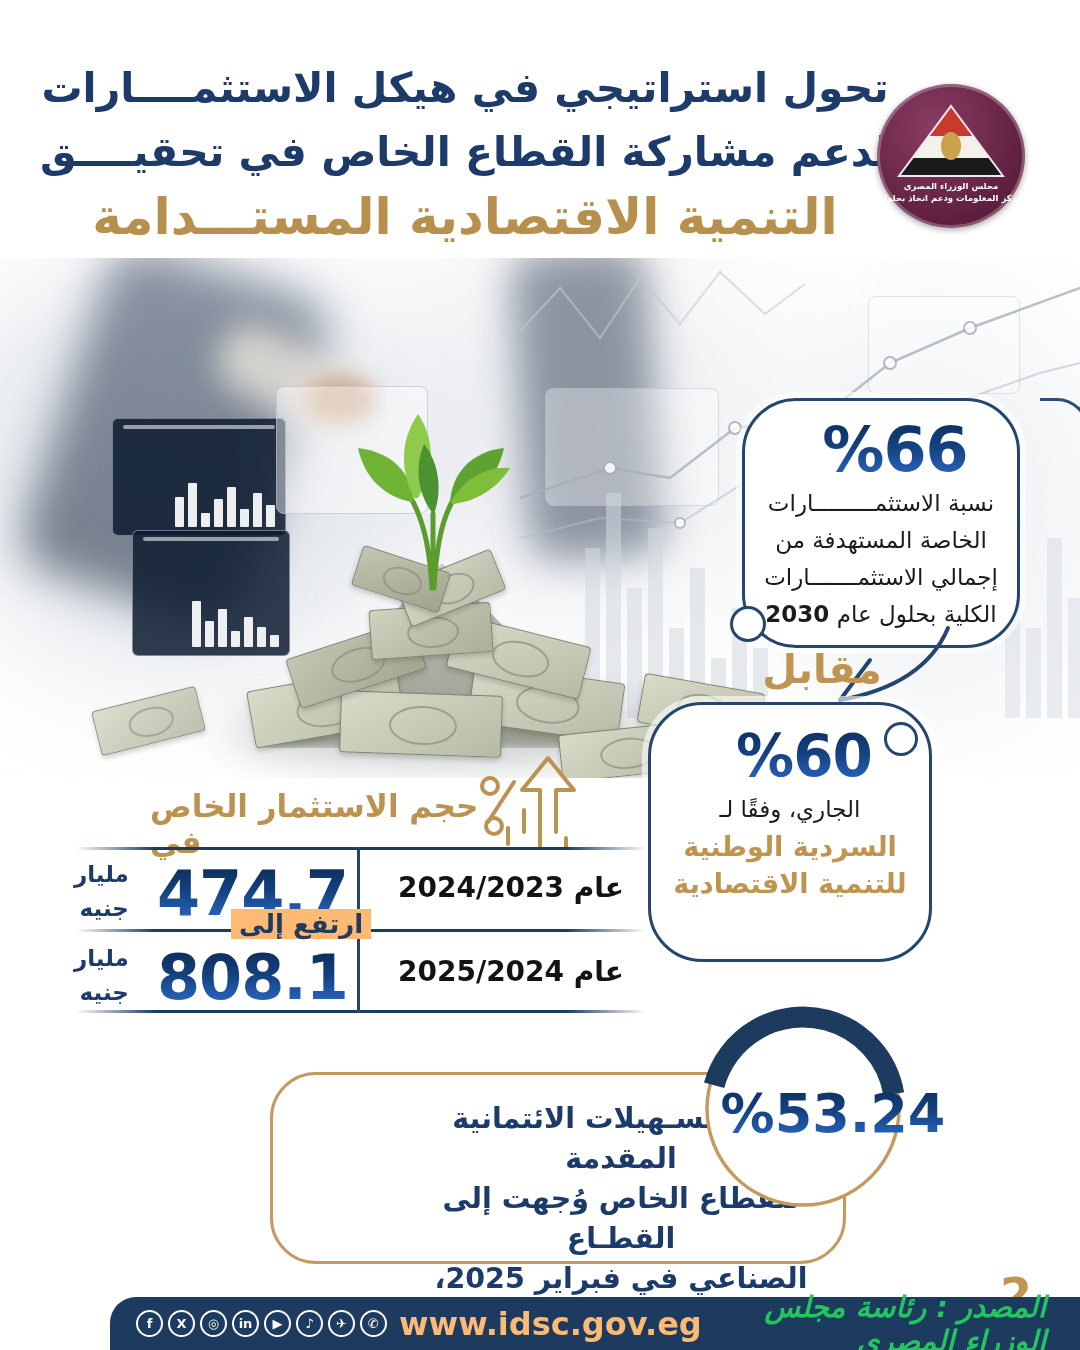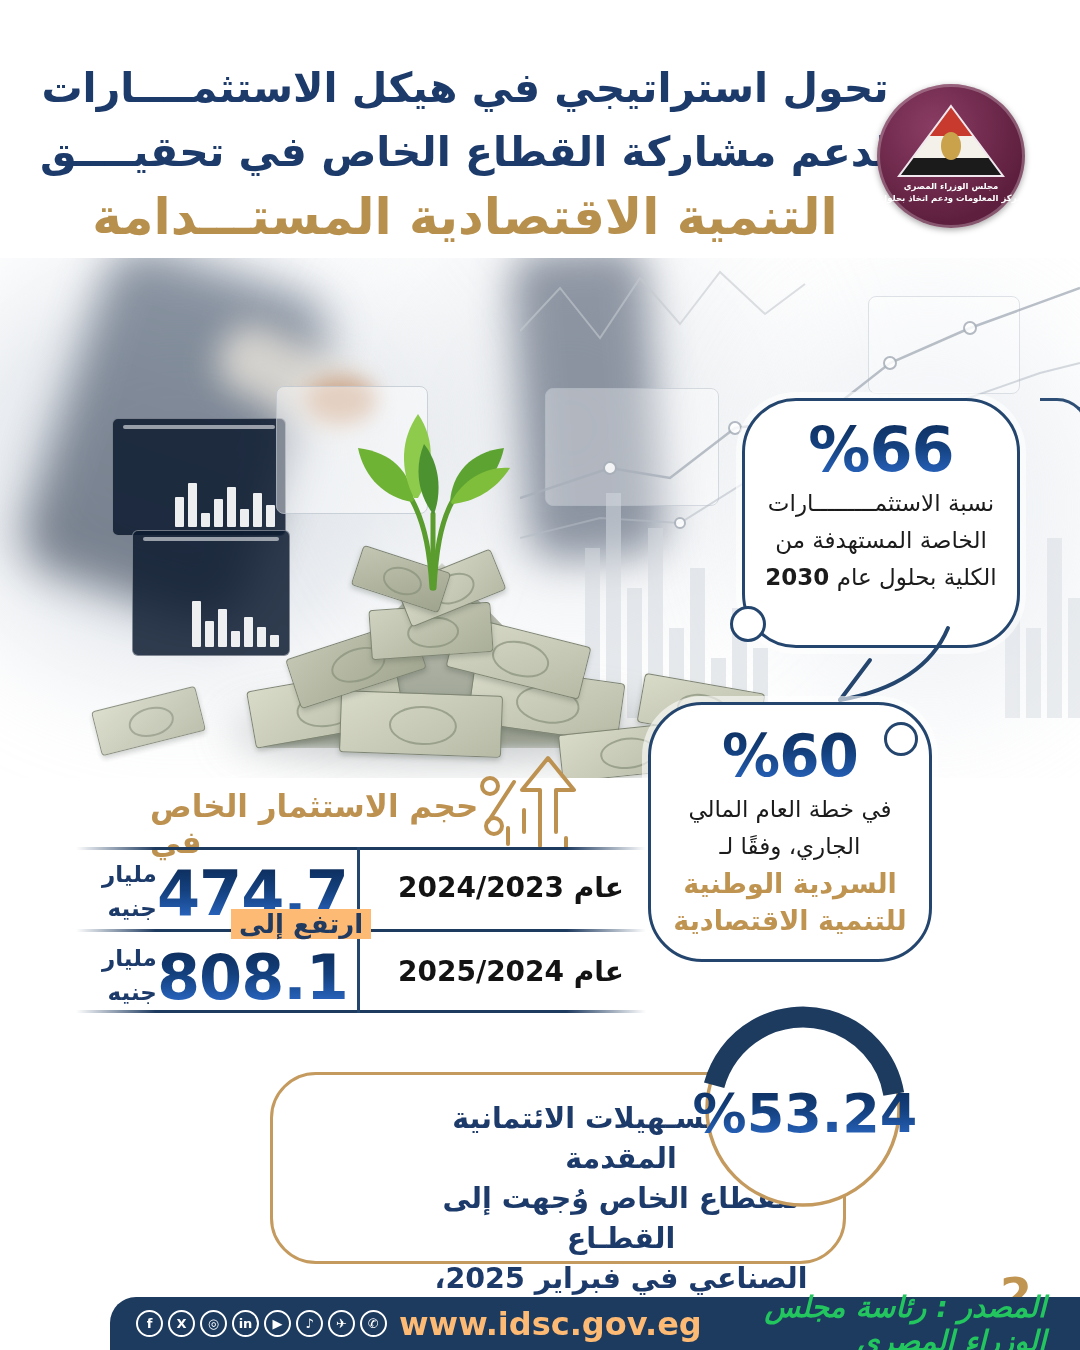--- a/index.html
+++ b/index.html
@@ -29,21 +29,21 @@
         border:1px solid #7e8572;border-radius:4px;box-shadow:0 3px 5px rgba(60,70,60,.25);}
   .bill::after{content:"";position:absolute;left:30%;top:20%;width:40%;height:58%;
         border:2px solid #87907a;border-radius:50%;opacity:.7;}
   .fbars{position:absolute;display:flex;align-items:flex-end;gap:6px;opacity:.55;}
   .fbars i{display:block;width:15px;background:#d4d9df;}
   
   .bubble{background:#fff;border:3px solid #24466e;border-radius:54px;text-align:center;
           box-shadow:0 0 0 6px rgba(255,255,255,.6);}
   .big-pct{font-weight:bold;font-size:62px;line-height:70px;letter-spacing:-1px;}
   .num-grad{background:linear-gradient(180deg,#0c2b57,#14417f 45%,#2e6ed0);
-            -webkit-background-clip:text;background-clip:text;color:transparent;}
+            -webkit-background-clip:text;background-clip:text;color:transparent;margin-left:28px;}
   .b-line{color:#1b1b1b;font-size:23px;line-height:37px;font-weight:500;}
   .b-gold{color:#bf9350;font-size:27px;line-height:37px;font-weight:bold;}
   .connector{position:absolute;background:#fff;border:3px solid #24466e;border-radius:50%;z-index:5;}
   .vs{color:#bf9350;font-weight:bold;font-size:40px;}
   .edge-decor{border-right:3px solid #24466e;border-top:3px solid #24466e;
               border-top-right-radius:32px;opacity:.95;}
   
   .inv-head{color:#bd9251;font-weight:bold;font-size:31px;text-align:left;}
   .rule{position:absolute;height:3px;
         background:linear-gradient(to right,rgba(29,58,95,0),#1d3a5f 14%,#1d3a5f 86%,rgba(29,58,95,0));}
@@ -197,32 +197,33 @@
         <path d="M103,96 C116,72 140,60 162,62 C148,84 126,96 104,98 Z" fill="#7fbe3b"></path>
         <path d="M85,108 C70,88 66,62 76,38 C92,58 94,86 86,108 Z" fill="#4c9230"></path>
       </g>
     </svg>
   </div>
 
   <div class="abs bubble" style="left:742px;top:398px;width:272px;height:244px;">
     <div class="big-pct num-grad" style="margin-top:14px;direction:ltr;">%66</div>
     <div class="b-line">نسبة الاستثمـــــــــارات</div>
     <div class="b-line">الخاصة المستهدفة من</div>
+    <div class="b-line">إجمالي الاستثمـــــــارات</div>
     <div class="b-line"><span>الكلية بحلول عام </span><b>2030</b></div>
   </div>
   <div class="connector" style="left:730px;top:606px;width:30px;height:30px;"></div>
   <svg class="abs" style="left:800px;top:622px;" width="160" height="90">
     <path d="M148,6 C132,44 96,68 40,78" fill="none" stroke="#24466e" stroke-width="4" stroke-linecap="round"></path>
     <path d="M40,78 L70,38" fill="none" stroke="#24466e" stroke-width="4" stroke-linecap="round"></path>
   </svg>
+  <div class="abs vs" style="left:752px;top:646px;width:140px;text-align:center;">مقابل</div>
   <div class="abs edge-decor" style="left:1040px;top:398px;width:46px;height:130px;"></div>
 
   <div class="abs bubble" style="left:648px;top:702px;width:278px;height:254px;">
     <div class="big-pct num-grad" style="margin-top:16px;font-size:58px;direction:ltr;">%60</div>
-    <div class="b-line">في خطة العام المالي</div>
     <div class="b-line">الجاري، وفقًا لـ</div>
     <div class="b-gold">السردية الوطنية</div>
     <div class="b-gold">للتنمية الاقتصادية</div>
   </div>
   <div class="connector" style="left:884px;top:722px;width:28px;height:28px;"></div>
 
   <div class="abs inv-head" style="left:150px;top:788px;width:352px;">حجم الاستثمار الخاص في</div>
   <svg class="abs" style="left:478px;top:748px;" width="100" height="102">
     <g fill="none" stroke="#bd9251" stroke-width="4" stroke-linejoin="round" stroke-linecap="round">
       <path d="M62,98 L62,42 L44,42 L70,10 L96,42 L78,42 L78,84"></path>

